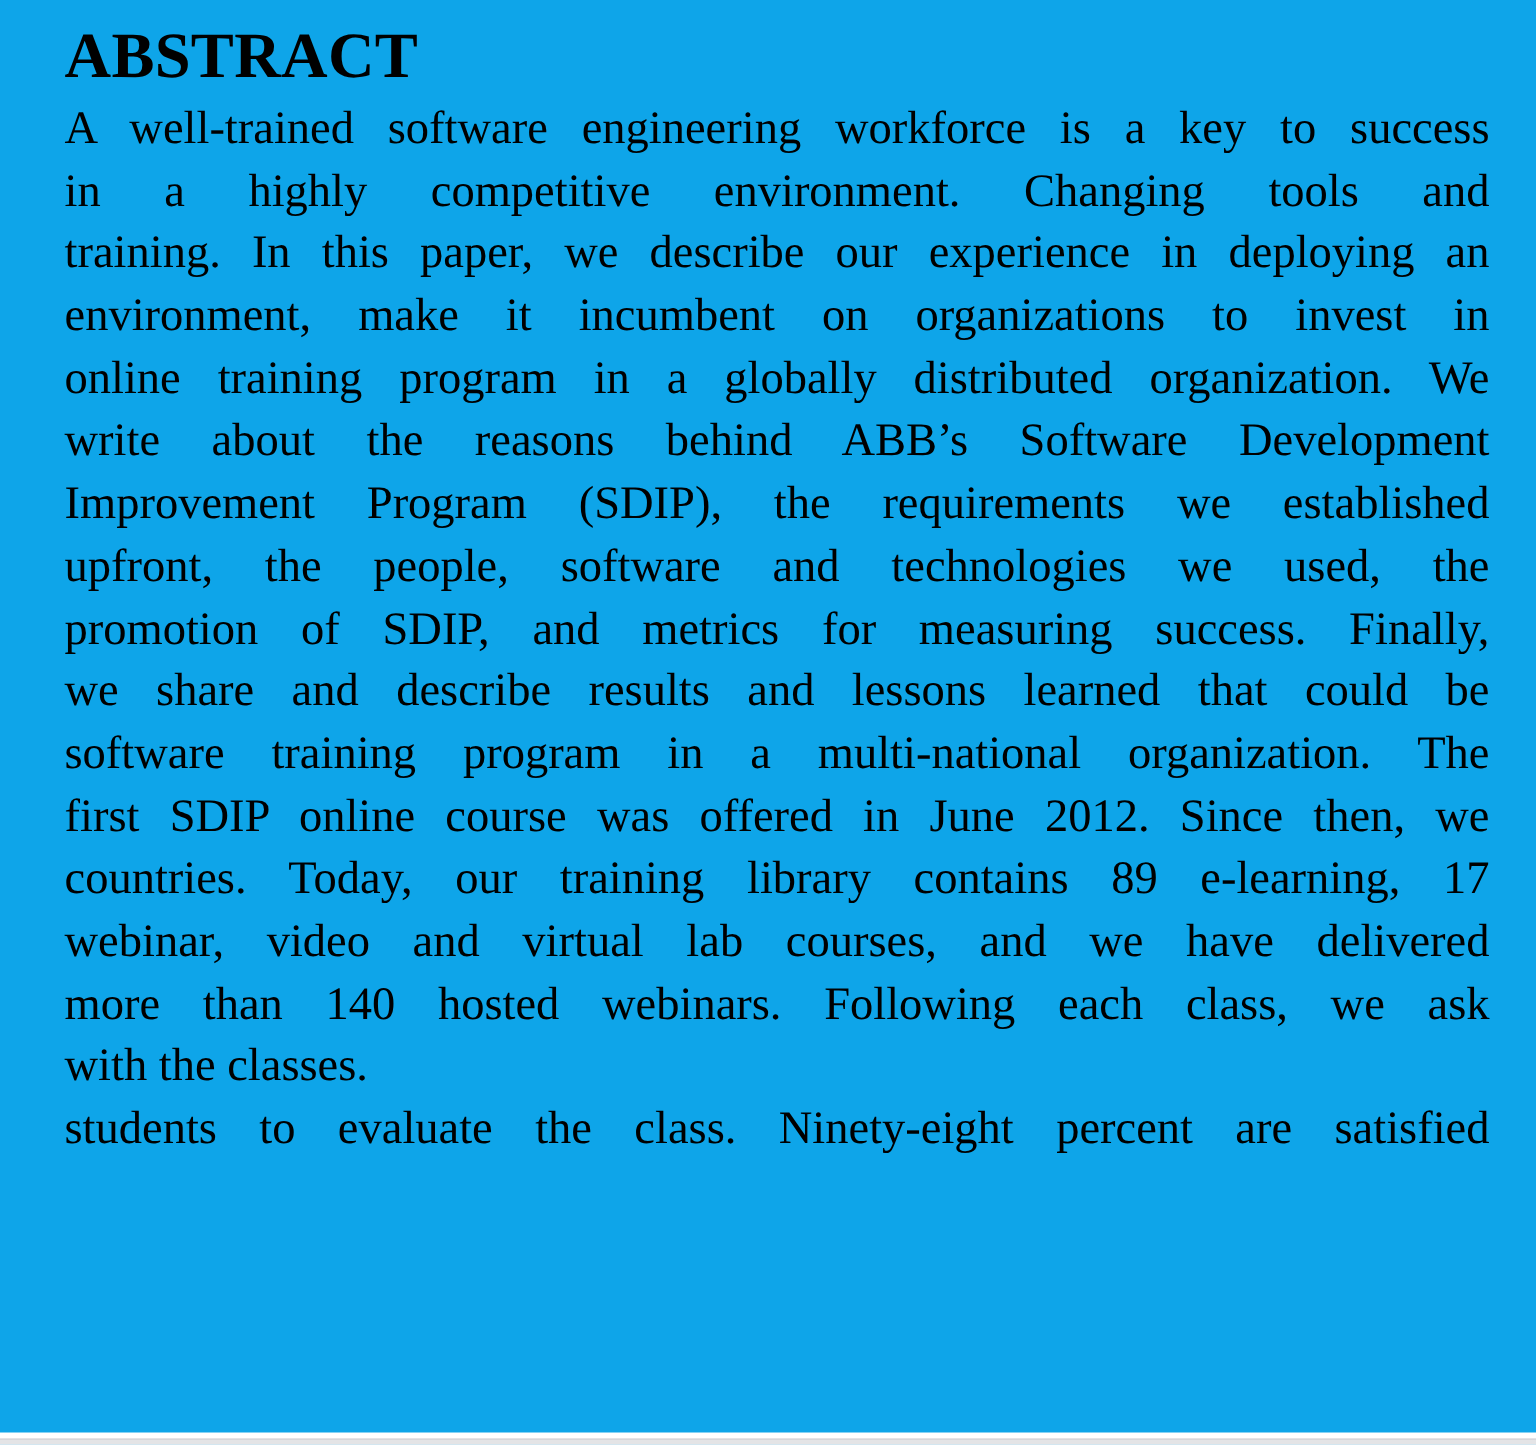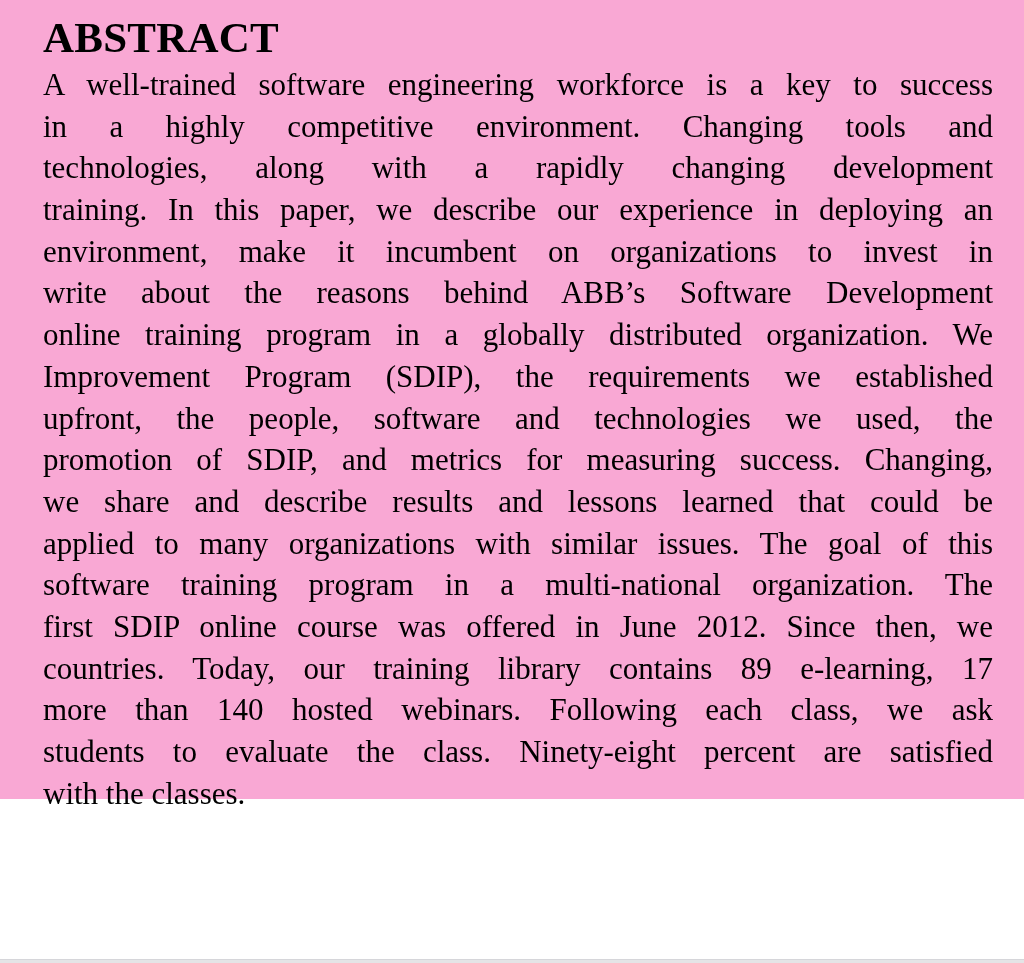--- a/index.html
+++ b/index.html
@@ -11,22 +11,22 @@
       width: 1024px;
       height: 963px;
       position: relative;
       overflow: hidden;
     }
     .page {
       position: absolute;
       left: 0;
       top: 0;
       width: 1024px;
-      height: 799px;
-      background: #f9a8d4;
+      height: 955px;
+      background: #0ea5e9;
     }
     .heading {
       position: absolute;
       left: 43px;
       top: 12px;
       margin: 0;
       font-family: "Liberation Serif", "DejaVu Serif", serif;
       font-weight: bold;
       font-size: 43px;
       line-height: 52px;
@@ -65,31 +65,30 @@
     }
   </style>
 </head>
 <body>
 
 <div class="page">
   <h1 class="heading">ABSTRACT</h1>
   <div class="abstract-body">
     <span class="line">A well-trained software engineering workforce is a key to success</span>
     <span class="line">in a highly competitive environment. Changing tools and</span>
-    <span class="line">technologies, along with a rapidly changing development</span>
     <span class="line">training. In this paper, we describe our experience in deploying an</span>
     <span class="line">environment, make it incumbent on organizations to invest in</span>
+    <span class="line">online training program in a globally distributed organization. We</span>
     <span class="line">write about the reasons behind ABB’s Software Development</span>
-    <span class="line">online training program in a globally distributed organization. We</span>
     <span class="line">Improvement Program (SDIP), the requirements we established</span>
     <span class="line">upfront, the people, software and technologies we used, the</span>
-    <span class="line">promotion of SDIP, and metrics for measuring success. Changing,</span>
+    <span class="line">promotion of SDIP, and metrics for measuring success. Finally,</span>
     <span class="line">we share and describe results and lessons learned that could be</span>
-    <span class="line">applied to many organizations with similar issues. The goal of this</span>
     <span class="line">software training program in a multi-national organization. The</span>
     <span class="line">first SDIP online course was offered in June 2012. Since then, we</span>
     <span class="line">countries. Today, our training library contains 89 e-learning, 17</span>
+    <span class="line">webinar, video and virtual lab courses, and we have delivered</span>
     <span class="line">more than 140 hosted webinars. Following each class, we ask</span>
+    <span class="line last">with the classes.</span>
     <span class="line">students to evaluate the class. Ninety-eight percent are satisfied</span>
-    <span class="line last">with the classes.</span>
   </div>
 </div>
 <div class="bottom-strip"></div>
 
 </body></html>

